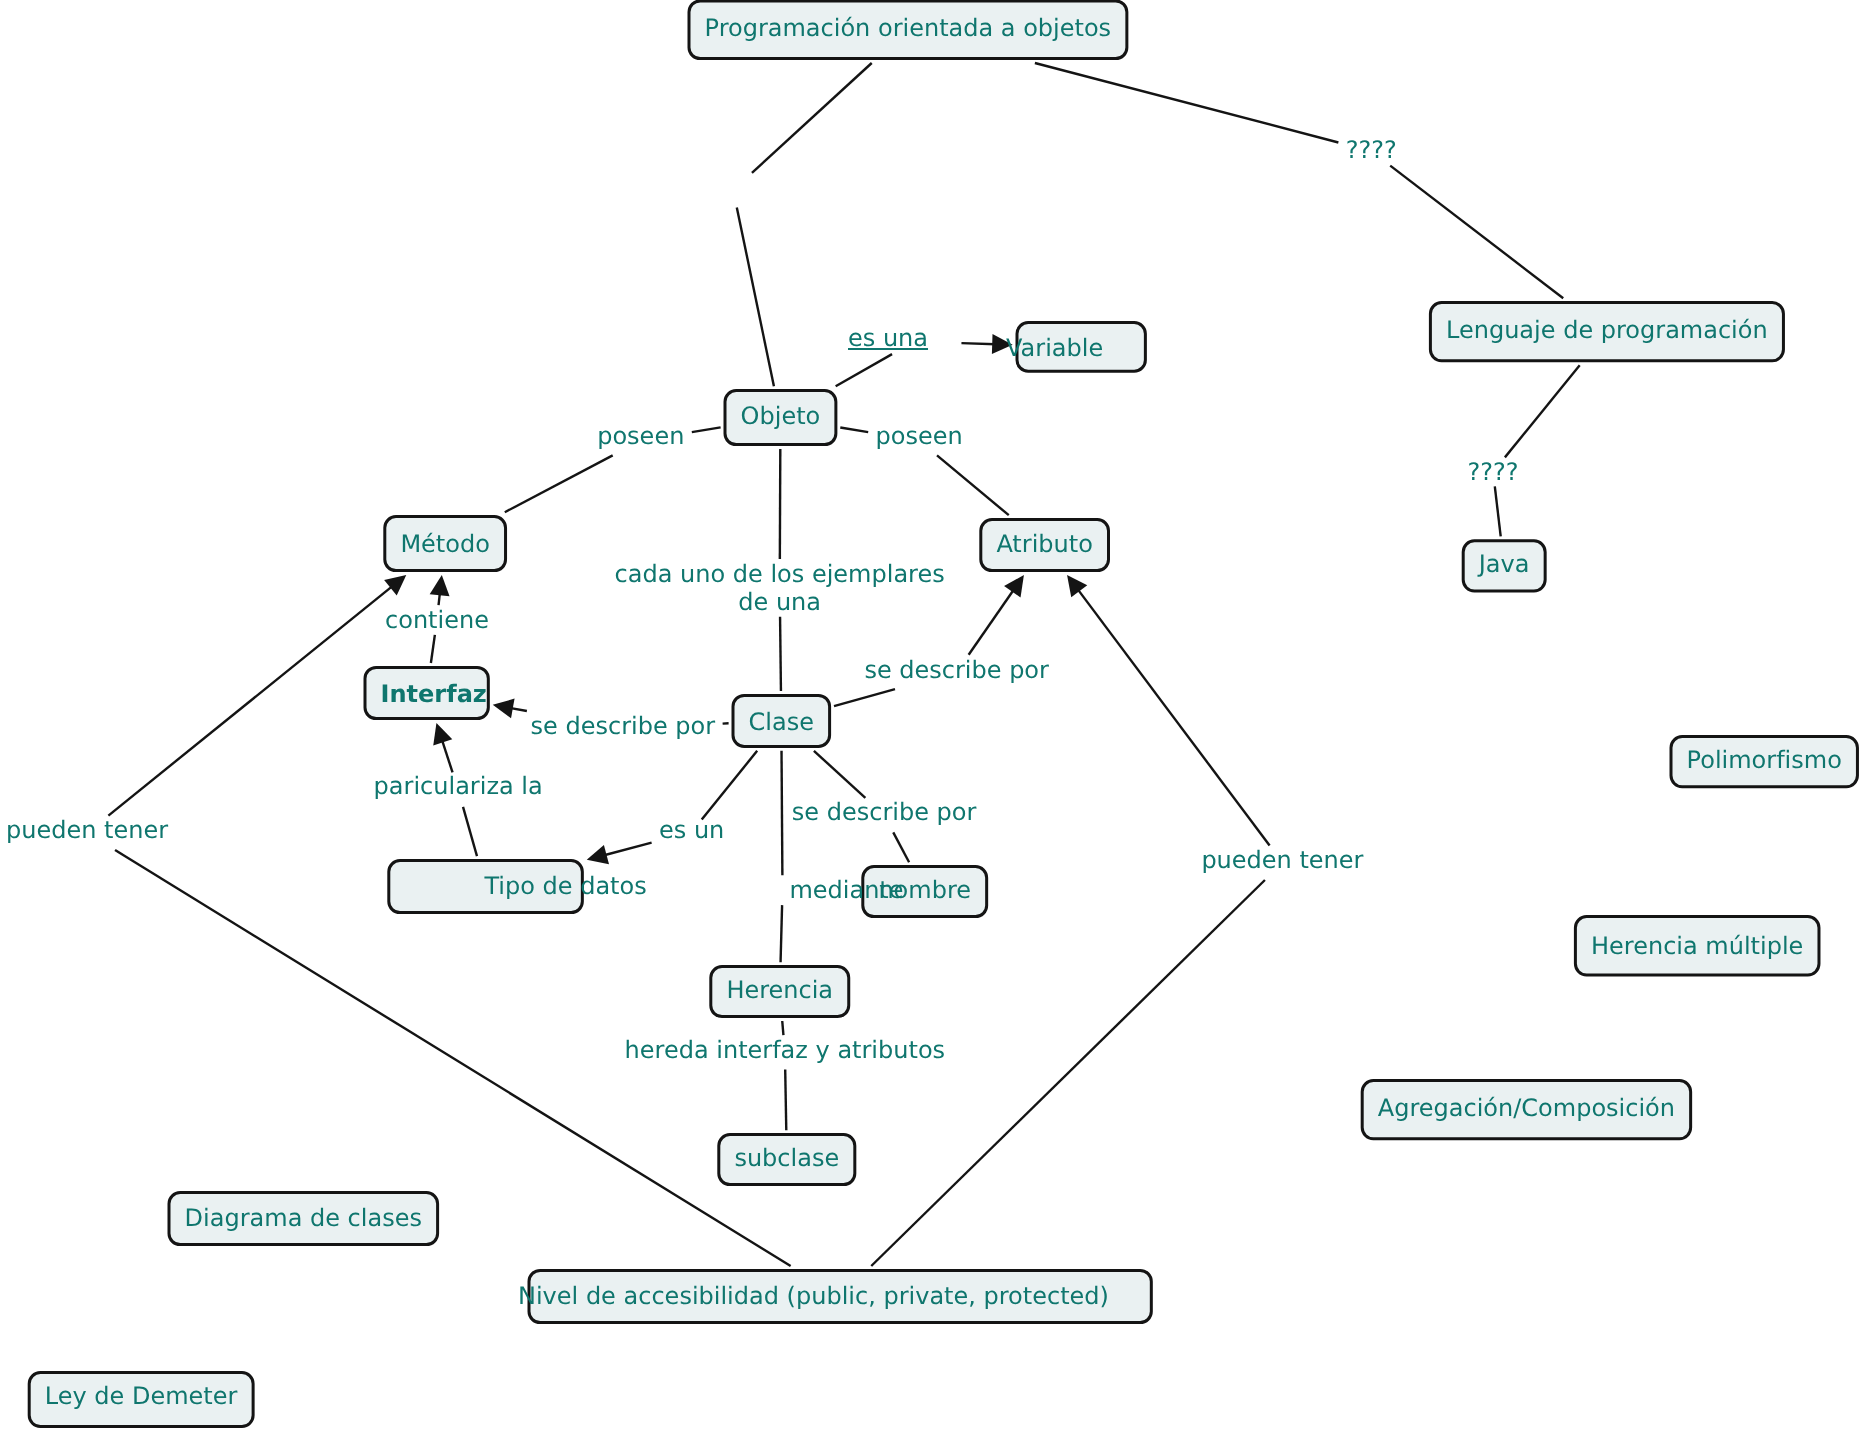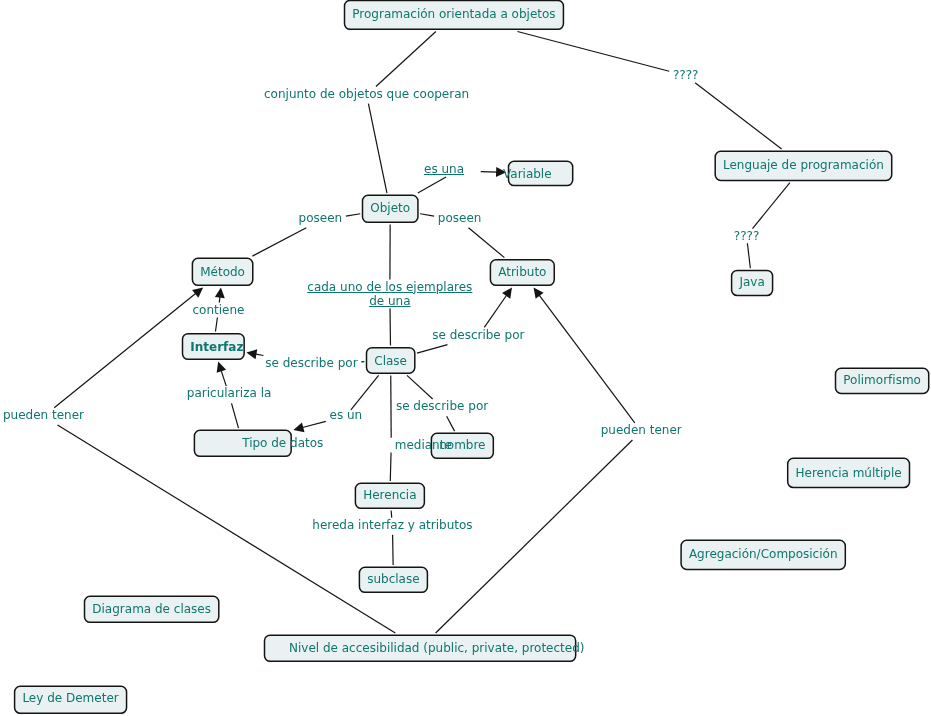--- a/index.html
+++ b/index.html
@@ -72,25 +72,24 @@
       <rect x="359.40" y="567.30" width="68.01" height="25.00" rx="5.6" ry="5.6" fill="#eaf1f2" stroke="#141414" stroke-width="1.5"></rect>
       <rect x="264.50" y="635.20" width="311.16" height="26.10" rx="5.6" ry="5.6" fill="#eaf1f2" stroke="#141414" stroke-width="1.5"></rect>
       <rect x="84.50" y="596.30" width="134.30" height="26.00" rx="5.6" ry="5.6" fill="#eaf1f2" stroke="#141414" stroke-width="1.5"></rect>
       <rect x="14.60" y="686.30" width="111.96" height="26.95" rx="5.6" ry="5.6" fill="#eaf1f2" stroke="#141414" stroke-width="1.5"></rect>
       <rect x="715.20" y="151.30" width="176.52" height="29.10" rx="5.6" ry="5.6" fill="#eaf1f2" stroke="#141414" stroke-width="1.5"></rect>
       <rect x="731.60" y="270.40" width="40.98" height="25.10" rx="5.6" ry="5.6" fill="#eaf1f2" stroke="#141414" stroke-width="1.5"></rect>
       <rect x="835.50" y="368.30" width="93.22" height="25.10" rx="5.6" ry="5.6" fill="#eaf1f2" stroke="#141414" stroke-width="1.5"></rect>
       <rect x="787.70" y="458.30" width="121.79" height="29.20" rx="5.6" ry="5.6" fill="#eaf1f2" stroke="#141414" stroke-width="1.5"></rect>
       <rect x="681.10" y="540.30" width="164.22" height="29.10" rx="5.6" ry="5.6" fill="#eaf1f2" stroke="#141414" stroke-width="1.5"></rect>
     </svg>
-<div class="elabel" style="left: 264px; top: 86.7px; text-align: center;">conjunto de objetos que cooperan</div>
     <div class="elabel" style="left: 424px; top: 162.4px; text-align: center; text-decoration: underline;">es una</div>
     <div class="elabel" style="left: 298.6px; top: 210.7px; text-align: center;">poseen</div>
     <div class="elabel" style="left: 437.8px; top: 210.7px; text-align: center;">poseen</div>
-    <div class="elabel" style="left: 307.3px; top: 279.7px; text-align: center; text-decoration: underline;">cada uno de los ejemplares
+    <div class="elabel" style="left: 307.3px; top: 279.7px; text-align: center;">cada uno de los ejemplares
 de una</div>
     <div class="elabel" style="left: 192.5px; top: 302.8px; text-align: center;">contiene</div>
     <div class="elabel" style="left: 265.3px; top: 355.7px; text-align: center;">se describe por</div>
     <div class="elabel" style="left: 432.2px; top: 327.6px; text-align: center;">se describe por</div>
     <div class="elabel" style="left: 395.9px; top: 399.2px; text-align: center;">se describe por</div>
     <div class="elabel" style="left: 329.5px; top: 407.6px; text-align: center;">es un</div>
     <div class="elabel" style="left: 362.7px; top: 437.9px; text-align: center; margin-left: 32px;">mediante</div>
     <div class="elabel" style="left: 186.8px; top: 386.4px; text-align: center;">pariculariza la</div>
     <div class="elabel" style="left: 312.3px; top: 517.8px; text-align: center;">hereda interfaz y atributos</div>
     <div class="elabel" style="left: 3px; top: 408px; text-align: center;">pueden tener</div>
@@ -101,21 +100,21 @@
     <div class="node-text" style="left: 370.3px; top: 200.7px;">Objeto</div>
     <div class="node-text" style="left: 503px; top: 166.5px;">Variable</div>
     <div class="node-text" style="left: 200.2px; top: 265.4px;">Método</div>
     <div class="node-text" style="left: 498.2px; top: 265.3px;">Atributo</div>
     <div class="node-text" style="left: 190.3px; top: 339.9px; font-weight: bold;">Interfaz</div>
     <div class="node-text" style="left: 374.3px; top: 353.7px;">Clase</div>
     <div class="node-text" style="left: 202.2px; top: 435.8px; margin-left: 40px;">Tipo de datos</div>
     <div class="node-text" style="left: 439.2px; top: 438.4px;">nombre</div>
     <div class="node-text" style="left: 363.2px; top: 488.1px;">Herencia</div>
     <div class="node-text" style="left: 367.2px; top: 571.8px;">subclase</div>
-    <div class="node-text" style="left: 289px; top: 640.7px; text-align: center;">Nivel de accesibilidad (public, private, protected)</div>
+    <div class="node-text" style="left: 259px; top: 640.7px; text-align: center;">Nivel de accesibilidad (public, private, protected)</div>
     <div class="node-text" style="left: 92.3px; top: 601.5px;">Diagrama de clases</div>
     <div class="node-text" style="left: 22.4px; top: 691px;">Ley de Demeter</div>
     <div class="node-text" style="left: 723px; top: 158.3px;">Lenguaje de programación</div>
     <div class="node-text" style="left: 739.4px; top: 275px;">Java</div>
     <div class="node-text" style="left: 843.3px; top: 373px;">Polimorfismo</div>
     <div class="node-text" style="left: 795.5px; top: 465.6px;">Herencia múltiple</div>
     <div class="node-text" style="left: 688.9px; top: 547.3px;">Agregación/Composición</div>
   </div>
 
 </body></html>

